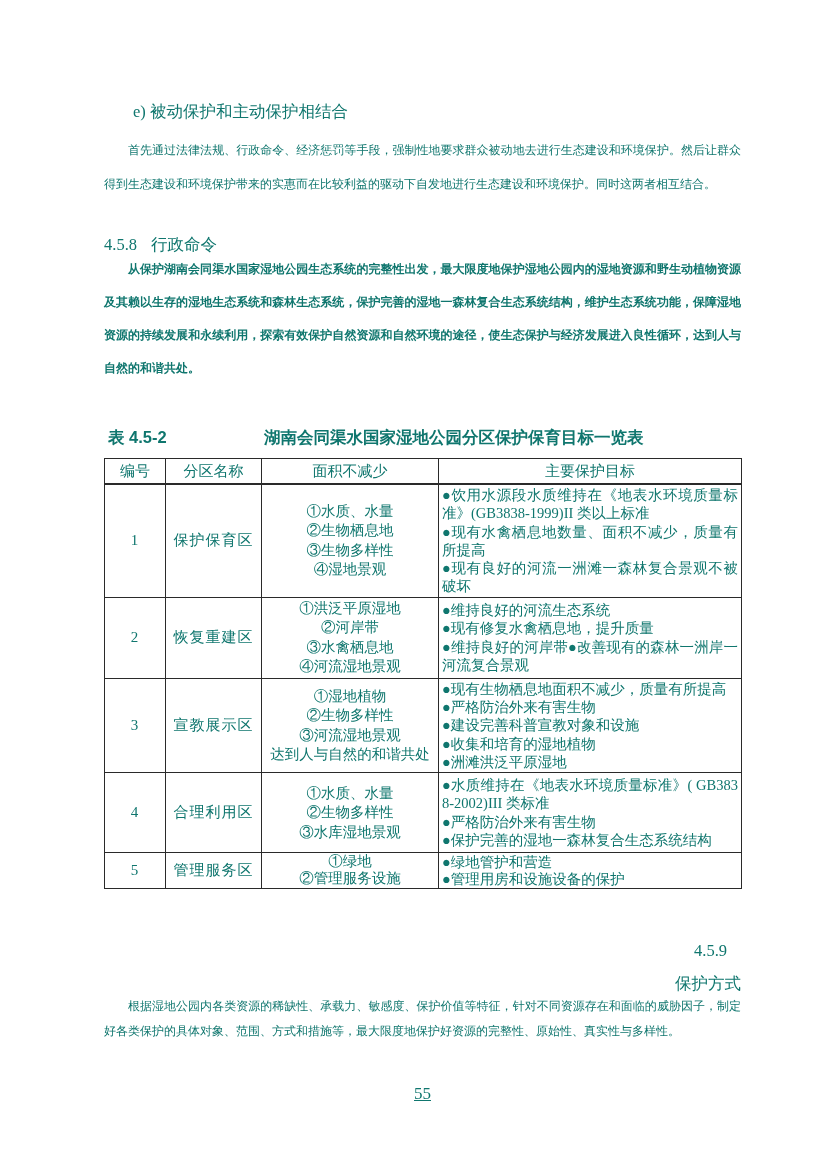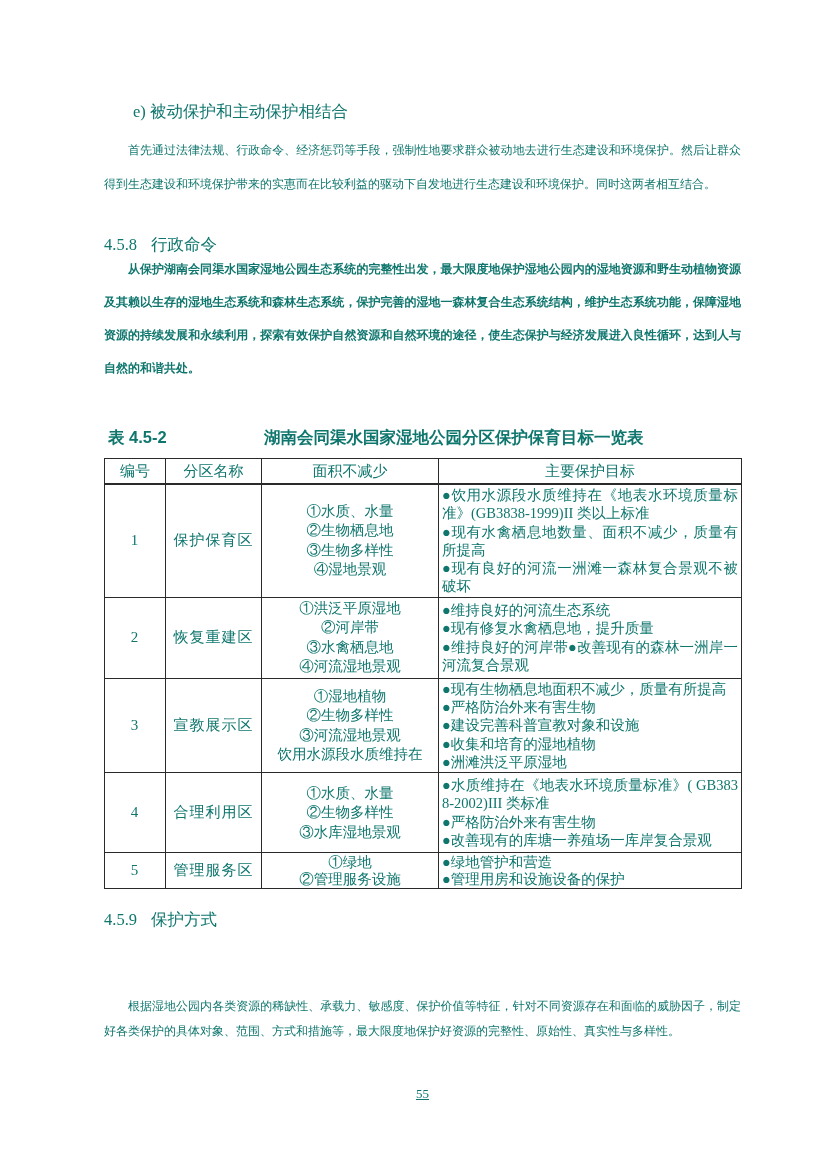--- a/index.html
+++ b/index.html
@@ -14,21 +14,21 @@
   }
   .blk{position:absolute;left:104px;width:637px;}
 
   .item-e{top:95px;line-height:34px;font-size:16.5px;padding-left:29px;}
   .para{font-size:12px;text-align:justify;text-indent:2em;word-break:break-all;}
   .para-intro{top:133px;line-height:34px;}
   .heading{display:flex;font-size:16.5px;line-height:33px;align-items:flex-end;}
   .heading .h-num{margin-right:14px;}
   .heading-458{top:228px;}
   .para-458{top:253px;line-height:33px;font-weight:bold;}
-  .heading-459{top:903px;}
+  .heading-459{top:934px;flex-direction:column;}
   .para-459{top:994px;line-height:25px;}
 
   .caption{top:424px;display:flex;align-items:baseline;
     font-family:"Liberation Sans","DejaVu Sans",sans-serif;
     font-weight:bold;font-size:16.5px;line-height:26px;justify-content:flex-end;}
   .caption .cap-label{flex:0 0 auto;padding-left:4px;}
   .caption .cap-title{flex:1 1 auto;text-align:center;}
 
   table.zones{
     position:absolute;left:104px;top:458px;width:637px;
@@ -49,23 +49,23 @@
   td.c-obj{text-align:center;}
   td.c-obj .obj-line{line-height:19.5px;}
   td.c-goal{text-align:left;padding-left:5px;padding-right:2px;}
   td.c-goal .goal-line{line-height:18.3px;word-break:break-all;text-align:justify;}
   tr.trow-0{height:110px;}
   tr.trow-1{height:77px;}
   tr.trow-2{height:94px;}
   tr.trow-3{height:80px;}
   tr.trow-4{height:35px;}
   tr.trow-4 .goal-line{line-height:16.5px;}
-  tr.trow-4 .obj-line{line-height:16.5px;}
+  tr.trow-4 .obj-line{line-height:16.5px;font-family:Liberation Mono, monospace;}
 
-  .page-number{top:1086px;text-align:center;font-size:13px;line-height:16px;text-decoration:underline;}
+  .page-number{top:1086px;text-align:center;font-size:17px;line-height:16px;text-decoration:underline;}
 </style>
 </head>
 <body>
 
 <div class="page">
 
   <div class="blk item-e">e)  被动保护和主动保护相结合</div>
 
   <div class="blk para para-intro">首先通过法律法规、行政命令、经济惩罚等手段，强制性地要求群众被动地去进行生态建设和环境保护。然后让群众得到生态建设和环境保护带来的实惠而在比较利益的驱动下自发地进行生态建设和环境保护。同时这两者相互结合。</div>
 
@@ -127,42 +127,42 @@
             <div class="goal-line">●维持良好的河岸带●改善现有的森林一洲岸一河流复合景观</div>
           </td>
         </tr>
         <tr class="trow-2">
           <td class="c-id">3</td>
           <td class="c-zone">宣教展示区</td>
           <td class="c-obj">
             <div class="obj-line">①湿地植物</div>
             <div class="obj-line">②生物多样性</div>
             <div class="obj-line">③河流湿地景观</div>
-            <div class="obj-line">饮用水源段水质维持在</div>
+            <div class="obj-line">达到人与自然的和谐共处</div>
           </td>
           <td class="c-goal">
             <div class="goal-line">●现有生物栖息地面积不减少，质量有所提高</div>
             <div class="goal-line">●严格防治外来有害生物</div>
             <div class="goal-line">●建设完善科普宣教对象和设施</div>
             <div class="goal-line">●收集和培育的湿地植物</div>
             <div class="goal-line">●洲滩洪泛平原湿地</div>
           </td>
         </tr>
         <tr class="trow-3">
           <td class="c-id">4</td>
           <td class="c-zone">合理利用区</td>
           <td class="c-obj">
             <div class="obj-line">①水质、水量</div>
             <div class="obj-line">②生物多样性</div>
             <div class="obj-line">③水库湿地景观</div>
           </td>
           <td class="c-goal">
             <div class="goal-line">●水质维持在《地表水环境质量标准》( GB3838-2002)III 类标准</div>
             <div class="goal-line">●严格防治外来有害生物</div>
-            <div class="goal-line">●改善现有的库塘一养殖场一库岸复合景观</div>
+            <div class="goal-line">●保护完善的湿地一森林复合生态系统结构</div>
           </td>
         </tr>
         <tr class="trow-4">
           <td class="c-id">5</td>
           <td class="c-zone">管理服务区</td>
           <td class="c-obj">
             <div class="obj-line">①绿地</div>
             <div class="obj-line">②管理服务设施</div>
           </td>
           <td class="c-goal">

